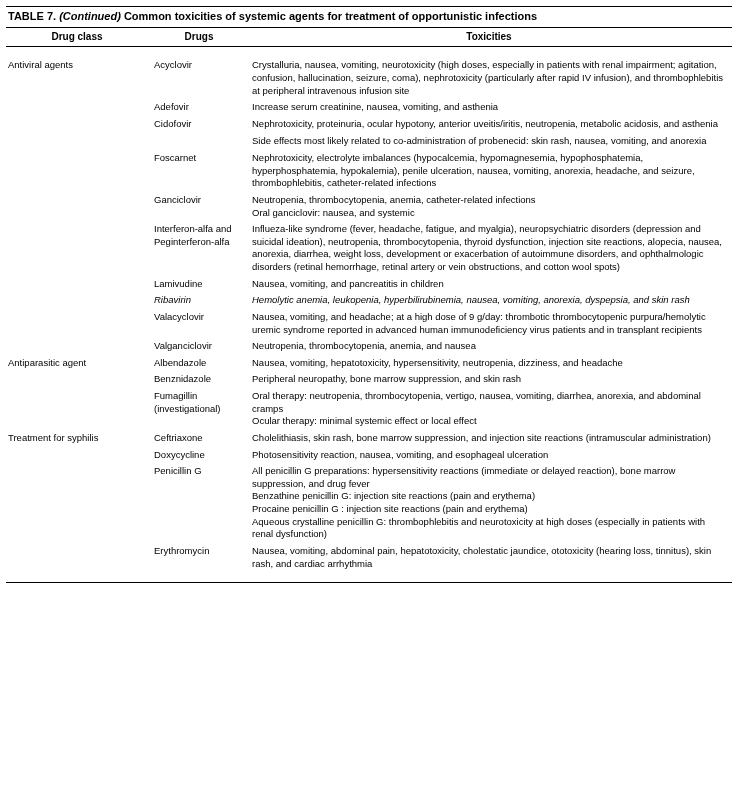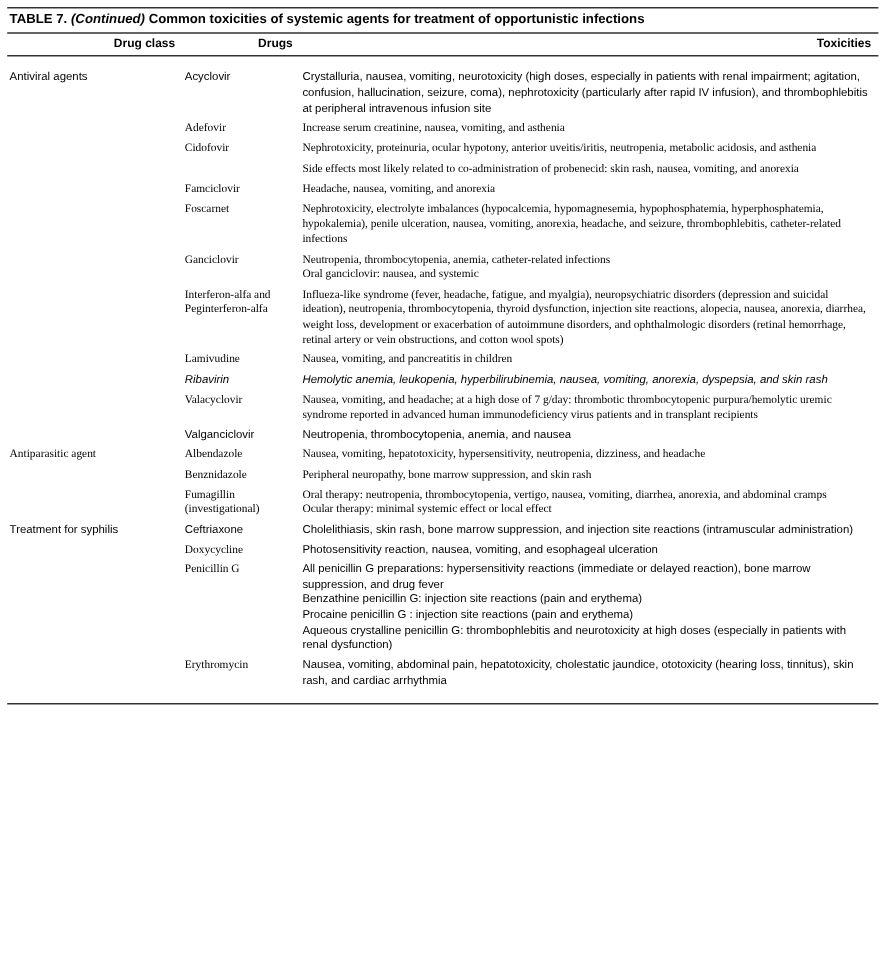--- a/index.html
+++ b/index.html
@@ -39,21 +39,21 @@
     font-style: italic;
   }
   table.t {
     width: 100%;
     border-collapse: collapse;
     table-layout: fixed;
   }
   table.t th {
     font-size: 10px;
     font-weight: bold;
-    text-align: right;
+    text-align: center;
     vertical-align: top;
     padding: 3px 6px 3px 2px;
     line-height: 1.25;
     margin-left: 45px;
   }
   table.t td {
     font-size: 9.5px;
     vertical-align: top;
     padding: 2px 6px 2px 2px;
     line-height: 1.33;
@@ -67,21 +67,21 @@
   .cell-block + .cell-block {
     margin-top: 5px;
   }
   .spacer-row td {
     padding: 0;
     height: 6px;
   }
   .drugcell {
     padding-top: 2px;
   }
-  .pad-top-12 { padding-top: 13px; font-family: Liberation Serif, serif; }
+  .pad-top-12 { padding-top: 13px; }
   .pad-top-8 { padding-top: 9px; font-style: italic; }
   .pad-top-20 { padding-top: 22px; }
 </style>
 </head>
 <body>
 
 <div class="page">
   <div class="table-wrap">
 
     <div class="rule-thick"></div>
@@ -143,27 +143,20 @@
 
         <tr>
           <td class="drugcell pad-top-12"></td>
           <td class="drugcell pad-top-12">Cidofovir</td>
           <td class="pad-top-12">
             <span class="cell-block">Nephrotoxicity, proteinuria, ocular hypotony, anterior uveitis/iritis, neutropenia, metabolic acidosis, and asthenia</span>
             <span class="cell-block">Side effects most likely related to co-administration of probenecid: skin rash, nausea, vomiting, and anorexia</span>
           </td>
         </tr>
 
-        <tr>
-          <td class="drugcell pad-top-12"></td>
-          <td class="drugcell pad-top-12">Famciclovir</td>
-          <td class="pad-top-12">
-            <span class="cell-block">Headache, nausea, vomiting, and anorexia</span>
-          </td>
-        </tr>
 
         <tr>
           <td class="drugcell pad-top-12"></td>
           <td class="drugcell pad-top-12">Foscarnet</td>
           <td class="pad-top-12">
             <span class="cell-block">Nephrotoxicity, electrolyte imbalances (hypocalcemia, hypomagnesemia, hypophosphatemia, hyperphosphatemia, hypokalemia), penile ulceration, nausea, vomiting, anorexia, headache, and seizure, thrombophlebitis, catheter-related infections</span>
           </td>
         </tr>
 
         <tr>
@@ -196,21 +189,21 @@
           <td class="drugcell pad-top-8">Ribavirin</td>
           <td class="pad-top-8">
             <span class="cell-block">Hemolytic anemia, leukopenia, hyperbilirubinemia, nausea, vomiting, anorexia, dyspepsia, and skin rash</span>
           </td>
         </tr>
 
         <tr>
           <td class="drugcell pad-top-12"></td>
           <td class="drugcell pad-top-12">Valacyclovir</td>
           <td class="pad-top-12">
-            <span class="cell-block">Nausea, vomiting, and headache; at a high dose of 7 g/day: thrombotic thrombocytopenic purpura/hemolytic uremic syndrome reported in advanced human immunodeficiency virus patients and in transplant recipients</span>
+            <span class="cell-block">Nausea, vomiting, and headache; at a high dose of 9 g/day: thrombotic thrombocytopenic purpura/hemolytic uremic syndrome reported in advanced human immunodeficiency virus patients and in transplant recipients</span>
           </td>
         </tr>
 
         <tr>
           <td class="drugcell pad-top-20"></td>
           <td class="drugcell pad-top-20">Valganciclovir</td>
           <td class="pad-top-20">
             <span class="cell-block">Neutropenia, thrombocytopenia, anemia, and nausea</span>
           </td>
         </tr>

